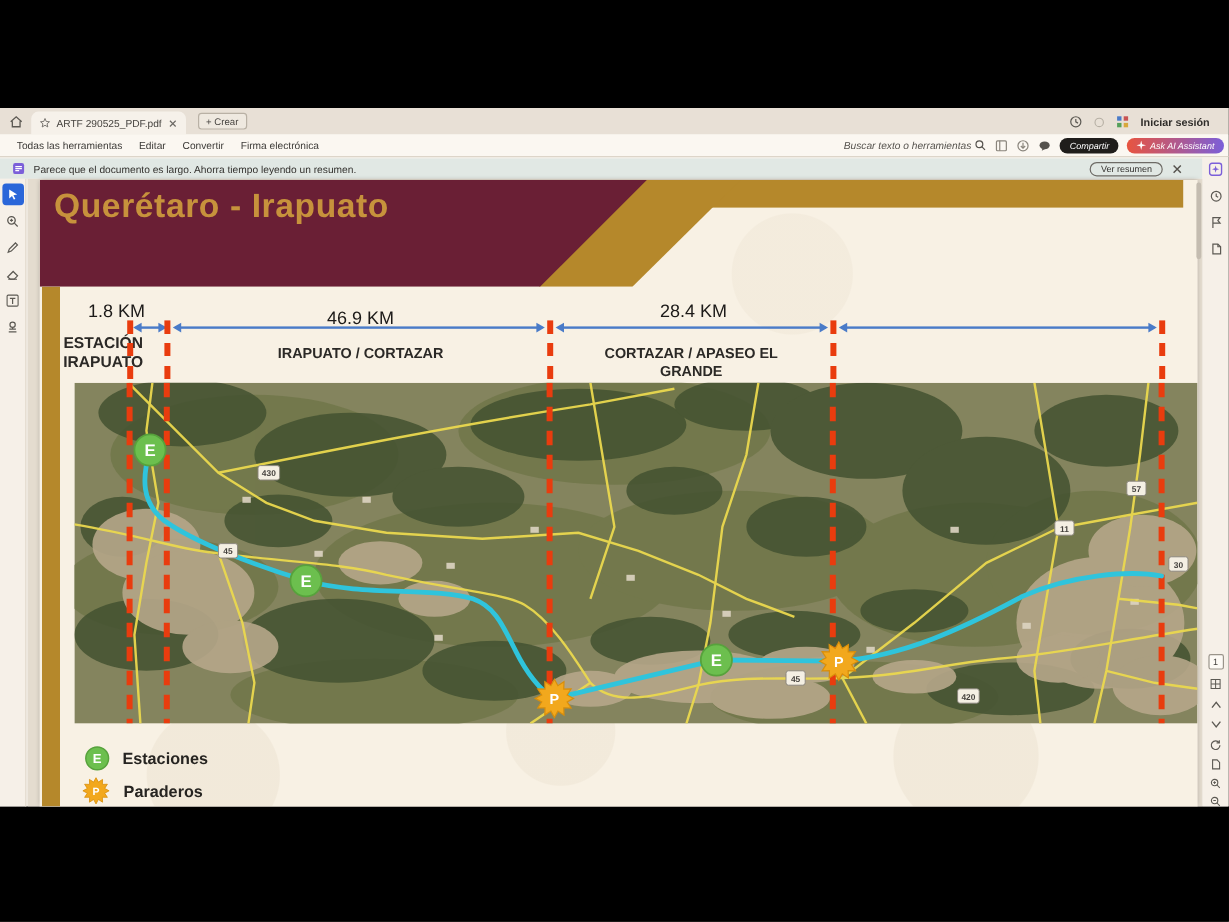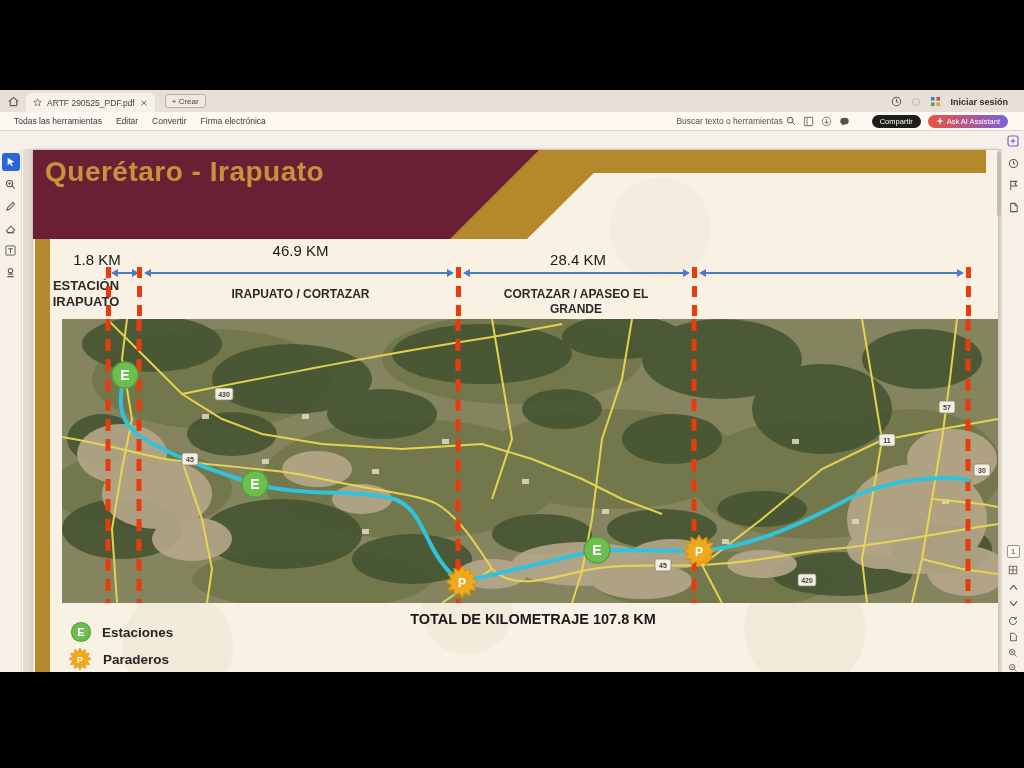--- a/index.html
+++ b/index.html
@@ -13,24 +13,24 @@
   .homebtn{width:26px;height:22px;display:flex;align-items:center;justify-content:center;}
   .tab{height:19px;margin-top:3px;background:#f6f1ea;border-radius:6px 6px 0 0;display:flex;align-items:center;padding:0 7px;gap:5px;}
   .tab-title{font-size:8.5px;color:#474440;}
   .newtab{margin-left:10px;height:14px;border:1px solid #b9b1a5;border-radius:3px;font-size:8px;color:#474440;display:flex;align-items:center;padding:0 6px;background:#efe9e0;}
   .tabbar-right{margin-left:auto;display:flex;align-items:flex-end;gap:9px;padding-right:16px;}
   .signin{font-size:9px;color:#2f2d2a;font-weight:bold;}
 
   
   .toolbar{position:absolute;left:0;top:22px;width:1024px;height:19px;background:#fbf7f1;border-bottom:1px solid #ddd5c9;display:flex;align-items:center;}
   .menu-item{font-size:8.5px;color:#3c3a37;margin-left:14px;white-space:nowrap;}
-  .toolbar-right{margin-left:auto;display:flex;align-items:center;gap:7px;padding-right:16px;}
+  .toolbar-right{margin-left:auto;display:flex;align-items:center;gap:7px;padding-right:4px;font-style:italic;}
   .search{display:flex;align-items:center;gap:3px;font-size:8.5px;color:#55524d;white-space:nowrap;}
   .pill{height:13px;border-radius:7px;display:flex;align-items:center;padding:0 8px;font-size:7.5px;white-space:nowrap;}
-  .pill.share{background:#1f1d1b;color:#fff;margin-left:15px;}
+  .pill.share{background:#1f1d1b;color:#fff;}
   .pill.ai{background:linear-gradient(90deg,#e8543f,#7b5fd9);color:#fff;gap:3px;}
 
   
   .notif{position:absolute;left:0;top:42px;width:1002px;height:17px;background:#e1e8e4;display:flex;align-items:center;gap:7px;padding:0 10px;}
   .notif-msg{font-size:8.5px;color:#33312e;}
   .notif-action{margin-left:auto;height:12px;border:1px solid #6e6b66;border-radius:7px;font-size:7.5px;color:#33312e;display:flex;align-items:center;padding:0 8px;background:transparent;}
   .notif-close{width:10px;height:10px;margin-right:6px;}
 
   
   .leftrail{position:absolute;left:0;top:59px;width:22px;height:523px;background:#f6f0e8;border-right:1px solid #e2dacd;}
@@ -135,20 +135,31 @@
           </div>
       <div class="pill ai">
         <svg width="8" height="8" viewBox="0 0 10 10">
               <path d="M5 0 L6 4 L10 5 L6 6 L5 10 L4 6 L0 5 L4 4 Z" fill="#fff"></path>
             </svg>
         <span>Ask AI Assistant</span>
       </div>
     </div>
   </div>
 
+  <div class="notif">
+    <svg width="11" height="11" viewBox="0 0 12 12">
+          <rect x="1" y="1" width="10" height="10" rx="2" fill="#7b5fd9"></rect>
+          <path d="M3 4.2 H9 M3 6 H9 M3 7.8 H6.5" stroke="#fff" stroke-width="1"></path>
+        </svg>
+    <span class="notif-msg">Parece que el documento es largo. Ahorra tiempo leyendo un resumen.</span>
+    <div class="notif-action">Ver resumen</div>
+    <svg class="notif-close" viewBox="0 0 10 10">
+          <path d="M2 2 L8 8 M8 2 L2 8" stroke="#55524d" stroke-width="1.2"></path>
+        </svg>
+  </div>
 
   <div class="leftrail">
     <div class="railbtn active">
       <svg width="10" height="10" viewBox="0 0 12 12">
             <path d="M2 1 L10 6 L6.2 6.8 L8.2 10.5 L6.6 11.2 L4.8 7.6 L2 10 Z" fill="#fff"></path>
           </svg>
     </div>
     <div class="railbtn">
       <svg width="11" height="11" viewBox="0 0 12 12">
             <circle cx="5" cy="5" r="3.4" fill="none" stroke="#5c5953" stroke-width="1.2"></circle>
@@ -253,21 +264,21 @@
 
     <svg width="965" height="89" viewBox="0 0 965 89" style="position:absolute;left:0;top:0;">
       <rect x="487" y="0" width="466" height="23" fill="#b5882b"></rect>
       <polygon points="505,0 584,0 494,89 416,89" fill="#b5882b"></polygon>
       <polygon points="0,0 506,0 417,89 0,89" fill="#6a1f35"></polygon>
     </svg>
     <div class="hdr-title">Querétaro - Irapuato</div>
     <div class="goldstripe"></div>
 
     <div class="dist" style="left:18px;top:101px;width:92px;">1.8 KM</div>
-    <div class="dist" style="left:180px;top:92px;width:175px;">46.9 KM</div>
+    <div class="dist" style="left:180px;top:107px;width:175px;">46.9 KM</div>
     <div class="dist" style="left:455px;top:101px;width:180px;">28.4 KM</div>
 
     <div class="arrow" style="left:80px;width:24px;"></div>
     <div class="arrow" style="left:113px;width:306px;"></div>
     <div class="arrow" style="left:432px;width:223px;"></div>
     <div class="arrow" style="left:668px;width:261px;"></div>
 
     <div class="seglabel" style="left:10px;top:128px;width:86px;font-size:13px;">ESTACIÓN IRAPUATO</div>
     <div class="seglabel" style="left:150px;top:137px;width:235px;">IRAPUATO / CORTAZAR</div>
     <div class="seglabel" style="left:448px;top:137px;width:190px;">CORTAZAR / APASEO EL GRANDE</div>
@@ -428,21 +439,20 @@
                 <text x="535" y="236" font-size="14" fill="#ffffff">E</text>
               </g>
           <g>
                 <use href="#pstar" x="637" y="232"></use>
                 <text x="637" y="237" font-size="12" fill="#ffffff">P</text>
               </g>
         </g>
       </svg>
     </div>
 
-    <div class="total">TOTAL DE KILOMETRAJE 107.8 KM</div>
     <div class="legend-row" style="left:36px;top:470px;">
       <svg width="24" height="24" viewBox="0 0 24 24">
             <circle cx="12" cy="12" r="9.5" fill="#6cbf4e" stroke="#57a23c" stroke-width="1.2"></circle>
             <text x="12" y="16" font-size="11" font-weight="bold" fill="#ffffff" text-anchor="middle" font-family="Liberation Sans, sans-serif">E</text>
           </svg>
       <span class="legend-label">Estaciones</span>
     </div>
     <div class="legend-row" style="left:33px;top:495px;">
       <svg width="28" height="28" viewBox="-16 -16 32 32">
             <use href="#pstar" transform="scale(0.78)"></use>

